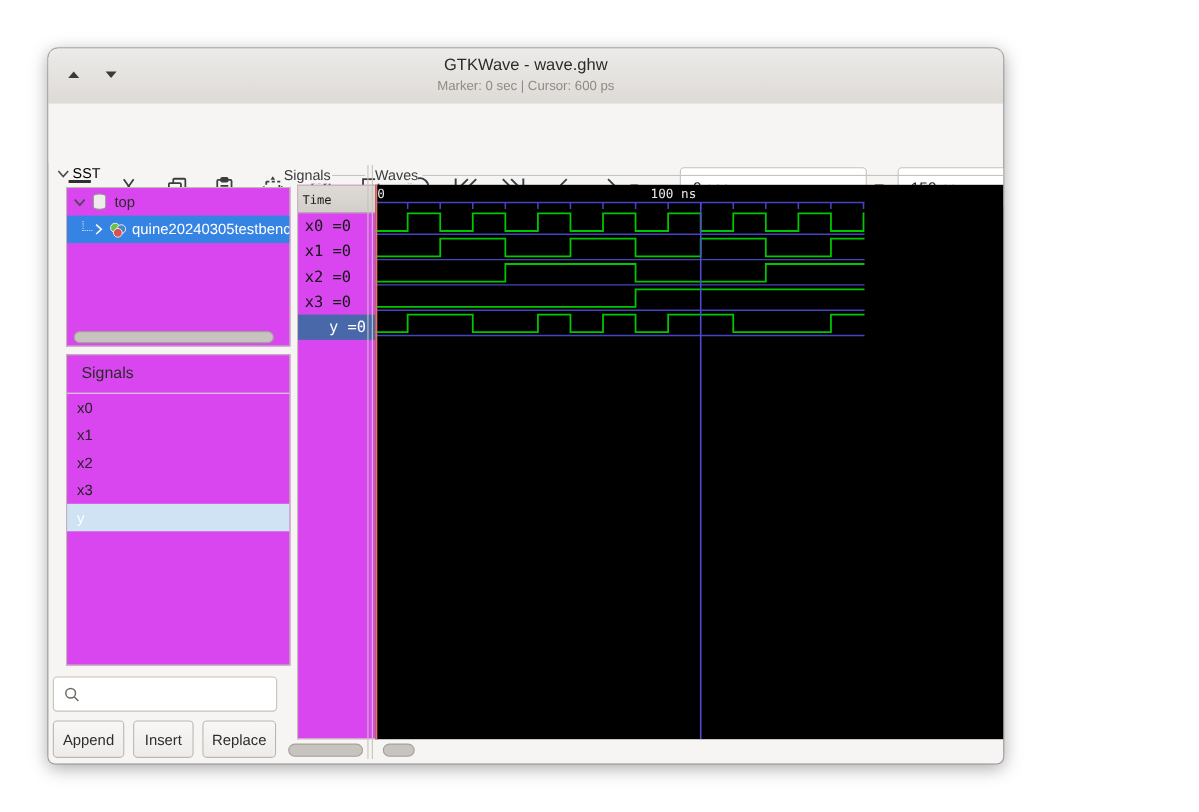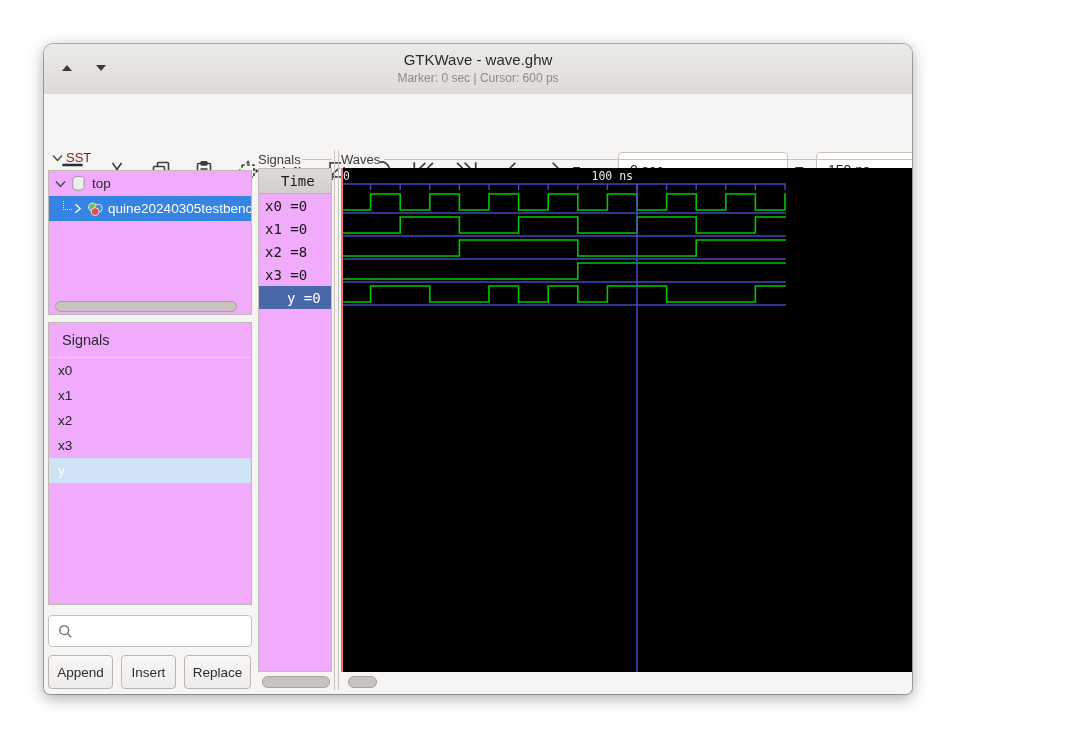--- a/index.html
+++ b/index.html
@@ -18,38 +18,38 @@
   
   .toolbar{position:absolute;left:0;top:50px;width:100%;height:54px;background:#f6f5f3;}
   .tbtn{position:absolute;top:60px;width:34px;height:34px;display:flex;align-items:center;justify-content:center;
         background:transparent;border:none;padding:0;cursor:pointer;}
   .tlabel{position:absolute;top:70px;font-size:14px;color:#2e2e2e;}
   .tentry{position:absolute;top:58px;height:36px;background:#ffffff;border:1px solid #c8c2bb;border-radius:4px;
           font-size:14px;color:#1d1d1d;display:flex;align-items:center;padding-left:11px;box-sizing:border-box;}
   
   .frame-label{position:absolute;font-size:13px;color:#3a3a3a;background:#f6f5f3;z-index:3;}
   .frame-line{position:absolute;height:1px;background:#c9c3bd;z-index:2;}
-  .panel{position:absolute;background:#f0abfc;border:1px solid #bfb9b3;box-sizing:border-box;}
+  .panel{position:absolute;background:#d946ef;border:1px solid #bfb9b3;box-sizing:border-box;margin-left:12px;}
   .tree-row{position:relative;height:25px;display:flex;align-items:center;font-size:13.5px;color:#2a2a2a;cursor:pointer;}
   .tree-row.sel{background:#3584e4;color:#ffffff;}
   .list-hdr{height:34px;display:flex;align-items:center;padding-left:13px;font-size:14.5px;color:#2b2b2b;
             border-bottom:1px solid #dedad6;}
   .list-row{height:25px;display:flex;align-items:center;padding-left:9px;font-size:13.5px;color:#222;cursor:pointer;}
   .list-row.sel{background:#cfe3f5;color:#ffffff;}
   .entry{position:absolute;background:#fff;border:1px solid #c6c0ba;border-radius:4px;box-sizing:border-box;
          display:flex;align-items:center;}
   .gtkbtn{position:absolute;top:611px;height:34px;background:linear-gradient(#f8f7f6,#eeecea);
           border:1px solid #bcb6af;border-radius:4px;font-size:13.5px;color:#2d2d2d;
           font-family:"Liberation Sans",sans-serif;cursor:pointer;}
   
   .mono{font-family:"DejaVu Sans Mono","Liberation Mono",monospace;}
   .wn-row{height:23px;display:flex;align-items:center;padding-left:6px;font-size:14px;color:#141414;cursor:pointer;}
   .wn-row.sel{background:#4868aa;color:#ffffff;}
   .time-hdr{height:24px;background:linear-gradient(#dedad5,#d2cec9);border-bottom:1px solid #b9b3ad;
-            display:flex;align-items:center;padding-left:22px;font-size:14px;color:#1a1a1a;}
+            display:flex;align-items:center;padding-left:4px;font-size:11px;color:#1a1a1a;}
   
   .sb-track{position:absolute;background:#f1efec;}
   .sb-thumb{position:absolute;background:#c7c3bf;border:1px solid #a4a09c;border-radius:6px;cursor:pointer;}
   .splitter{position:absolute;width:1px;background:#c8c2bc;}
   .wave-canvas{position:absolute;background:#000000;cursor:crosshair;}
   svg.icon{display:block;}
 </style>
 </head>
 <body>
 
@@ -181,21 +181,21 @@
         <path d="M5 14.7a7.4 7.4 0 0 0 12.3 2.7"></path>
             <path d="M17.3 17.4v3.7M17.3 17.4h-3.7" stroke-width="1.4"></path>
       </svg>
     </button>
   </div>
 
   <div class="abs" style="left:8px;top:106px;display:flex;align-items:center;gap:3px;">
     <svg class="icon" width="11" height="8" viewBox="0 0 11 8" fill="none" stroke="#4a4a4a" stroke-width="1.5">
           <path d="M1 1.5l4.5 5L10 1.5"></path>
         </svg>
-    <span style="font-size:13px;color:#7f1d1d;">SST</span>
+    <span style="font-size:13px;color:#000000;">SST</span>
   </div>
 
   <div class="panel" style="left:4px;top:126px;width:204px;height:145px;">
     <div class="tree-row" style="padding-left:6px;">
       <svg class="icon" width="11" height="8" viewBox="0 0 11 8" fill="none" stroke="#4a4a4a" stroke-width="1.5" style="margin-right:5px;">
             <path d="M1 1.5l4.5 5L10 1.5"></path>
           </svg>
       <svg class="icon" width="15" height="17" viewBox="0 0 16 18" style="margin-right:6px;">
         <ellipse cx="8" cy="4" rx="6" ry="2.6" fill="#ededeb" stroke="#969390" stroke-width="1"></ellipse>
         <path d="M2 4v9.5c0 1.5 2.7 2.6 6 2.6s6-1.1 6-2.6V4" fill="#ededeb" stroke="#969390" stroke-width="1"></path>
@@ -239,21 +239,21 @@
   <button class="gtkbtn" style="left:77px;width:55px;">Insert</button>
   <button class="gtkbtn" style="left:140px;width:67px;">Replace</button>
 
   <span class="frame-label" style="left:214px;top:108px;">Signals</span>
   <div class="frame-line" style="left:258px;top:115px;width:30px;"></div>
 
   <div class="panel mono" style="left:214px;top:124px;width:74px;height:504px;border-color:#c3bdb7;">
     <div class="time-hdr">Time</div>
     <div class="wn-row">x0 =0</div>
     <div class="wn-row">x1 =0</div>
-    <div class="wn-row">x2 =8</div>
+    <div class="wn-row">x2 =0</div>
     <div class="wn-row">x3 =0</div>
     <div class="wn-row sel" style="padding-left:28px;">y =0</div>
   </div>
   <div class="sb-track" style="left:214px;top:630px;width:74px;height:14px;background:transparent;">
     <div class="sb-thumb" style="left:4px;top:2px;width:66px;height:10px;"></div>
   </div>
 
   <div class="splitter" style="left:290px;top:106px;height:540px;"></div>
   <div class="splitter" style="left:294px;top:106px;height:540px;"></div>
 

